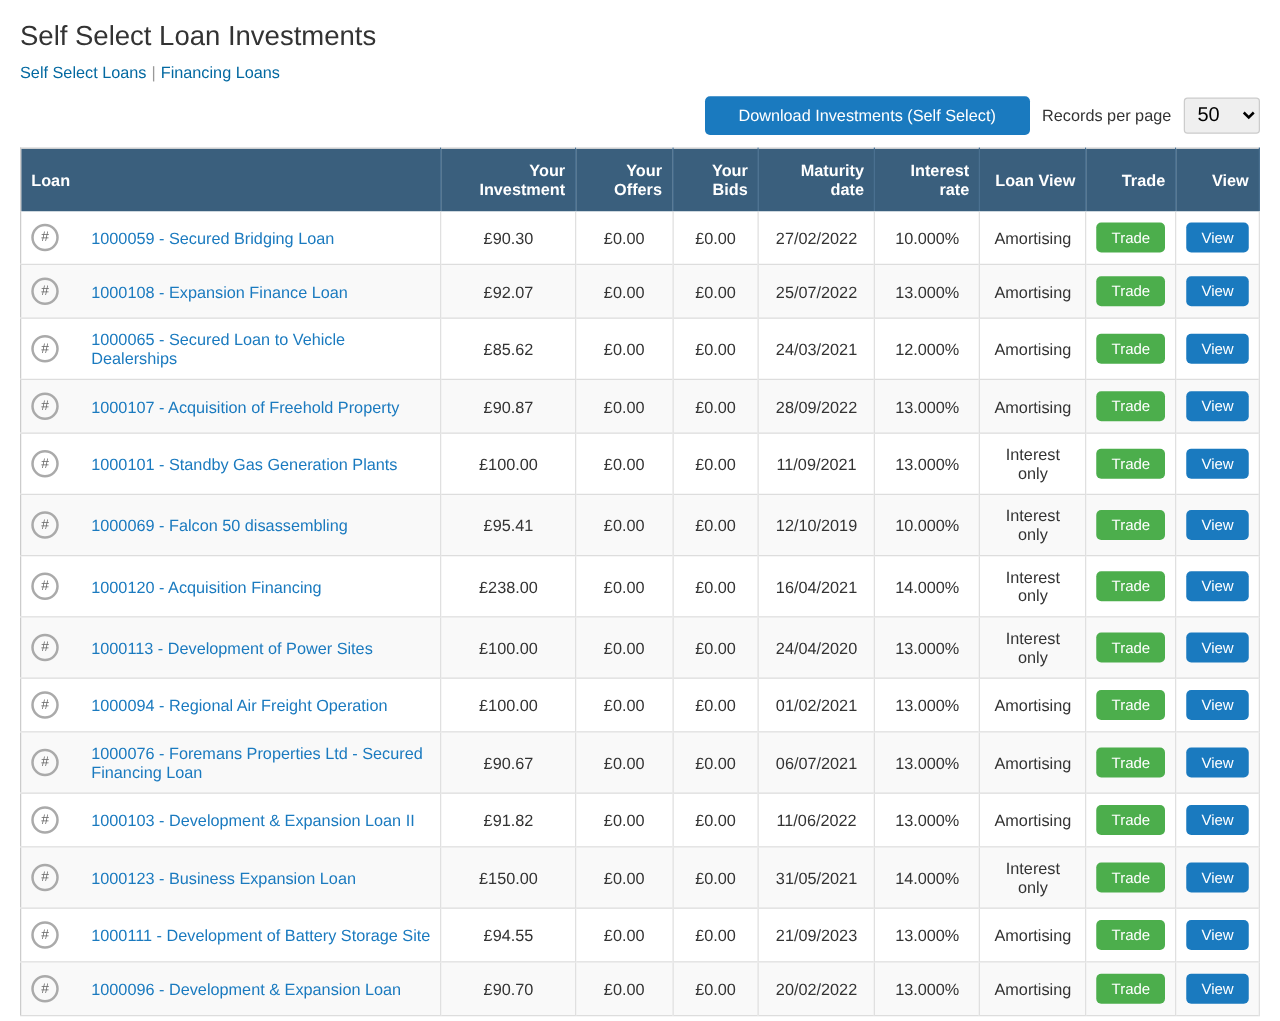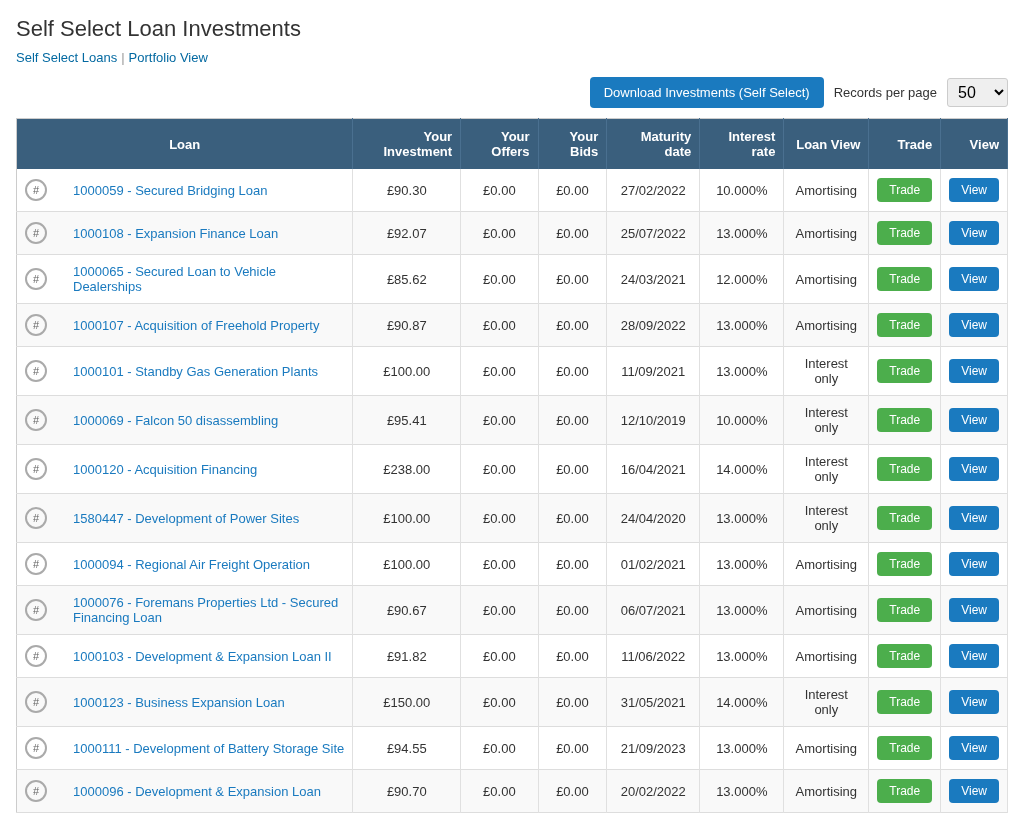--- a/index.html
+++ b/index.html
@@ -2,27 +2,27 @@
 <html><head>
   <meta charset="utf-8">
   <style>
     * { box-sizing: border-box; margin: 0; padding: 0; }
     body { font-family: Arial, sans-serif; font-size: 13px; background: #fff; color: #333; padding: 16px; }
     h1 { font-size: 22px; font-weight: normal; margin-bottom: 8px; color: #333; }
     .nav-links { margin-bottom: 12px; display: flex; align-items: center; gap: 0; }
     .nav-link { color: #0369a1; text-decoration: none; font-size: 13px; cursor: pointer; }
     .nav-sep { color: #999; margin: 0 4px; }
     .top-bar { display: flex; justify-content: flex-end; align-items: center; margin-bottom: 10px; gap: 10px; }
-    .download-btn { background: #1a7abf; color: #fff; border: none; padding: 8px 14px; border-radius: 4px; cursor: pointer; font-size: 13px; }
+    .download-btn { background: #1a7abf; color: #fff; border: none; padding: 8px 27px; border-radius: 4px; cursor: pointer; font-size: 13px; }
     .records-label { font-size: 13px; color: #333; }
     .records-select { border: 1px solid #ccc; padding: 4px 6px; border-radius: 3px; font-size: 16px; }
     table { width: 100%; border-collapse: collapse; border: 1px solid #ccc; }
     thead tr { background: #3a5f7d; color: #fff; }
     thead th { padding: 10px 8px; text-align: right; font-weight: bold; font-size: 13px; border-right: 1px solid #4a7090; }
-    thead th:first-child { text-align: center; border-right: 1px solid #4a7090; }
+    thead th:first-child { text-align: left; border-right: 1px solid #4a7090; }
     tbody tr { border-bottom: 1px solid #ddd; }
     tbody tr:nth-child(even) { background: #f9f9f9; }
     tbody td { padding: 9px 8px; vertical-align: middle; border-right: 1px solid #e0e0e0; }
     .loan-cell { display: flex; align-items: center; gap: 6px; }
     .hash-icon { display: inline-flex; align-items: center; justify-content: center; width: 22px; height: 22px; border: 2px solid #aaa; border-radius: 50%; font-size: 11px; color: #666; flex-shrink: 0; }
     .loan-link { color: #1a7abf; text-decoration: none; cursor: pointer; margin-left: 20px; }
     .amount { color: #333; }
     .date { color: #333; }
     .rate { color: #333; }
     .loan-type { color: #333; }
@@ -31,21 +31,21 @@
     .view-btn { background: #1a7abf; color: #fff; border: none; padding: 5px 12px; border-radius: 4px; cursor: pointer; font-size: 12px; }
   </style>
 </head>
 <body>
 
 <h1>Self Select Loan Investments</h1>
 
 <div class="nav-links">
   <a class="nav-link">Self Select Loans</a>
   <span class="nav-sep">|</span>
-  <a class="nav-link">Portfolio View</a>
+  <a class="nav-link">Financing Loans</a>
 </div>
 
 <div class="top-bar">
   <button class="download-btn">Download Investments (Self Select)</button>
   <span class="records-label">Records per page</span>
   <select class="records-select">
     <option>50</option>
     <option>25</option>
     <option>100</option>
   </select>
@@ -203,21 +203,21 @@
       <button class="trade-btn">Trade</button>
     </td>
     <td class="center">
       <button class="view-btn">View</button>
     </td>
   </tr>
       <tr>
     <td>
       <div class="loan-cell">
         <span class="hash-icon">#</span>
-        <a class="loan-link">1580447 - Development of Power Sites</a>
+        <a class="loan-link">1000113 - Development of Power Sites</a>
       </div>
     </td>
     <td class="center amount">£100.00</td>
     <td class="center amount">£0.00</td>
     <td class="center amount">£0.00</td>
     <td class="center date">24/04/2020</td>
     <td class="center rate">13.000%</td>
     <td class="center loan-type">Interest only</td>
     <td class="center">
       <button class="trade-btn">Trade</button>

